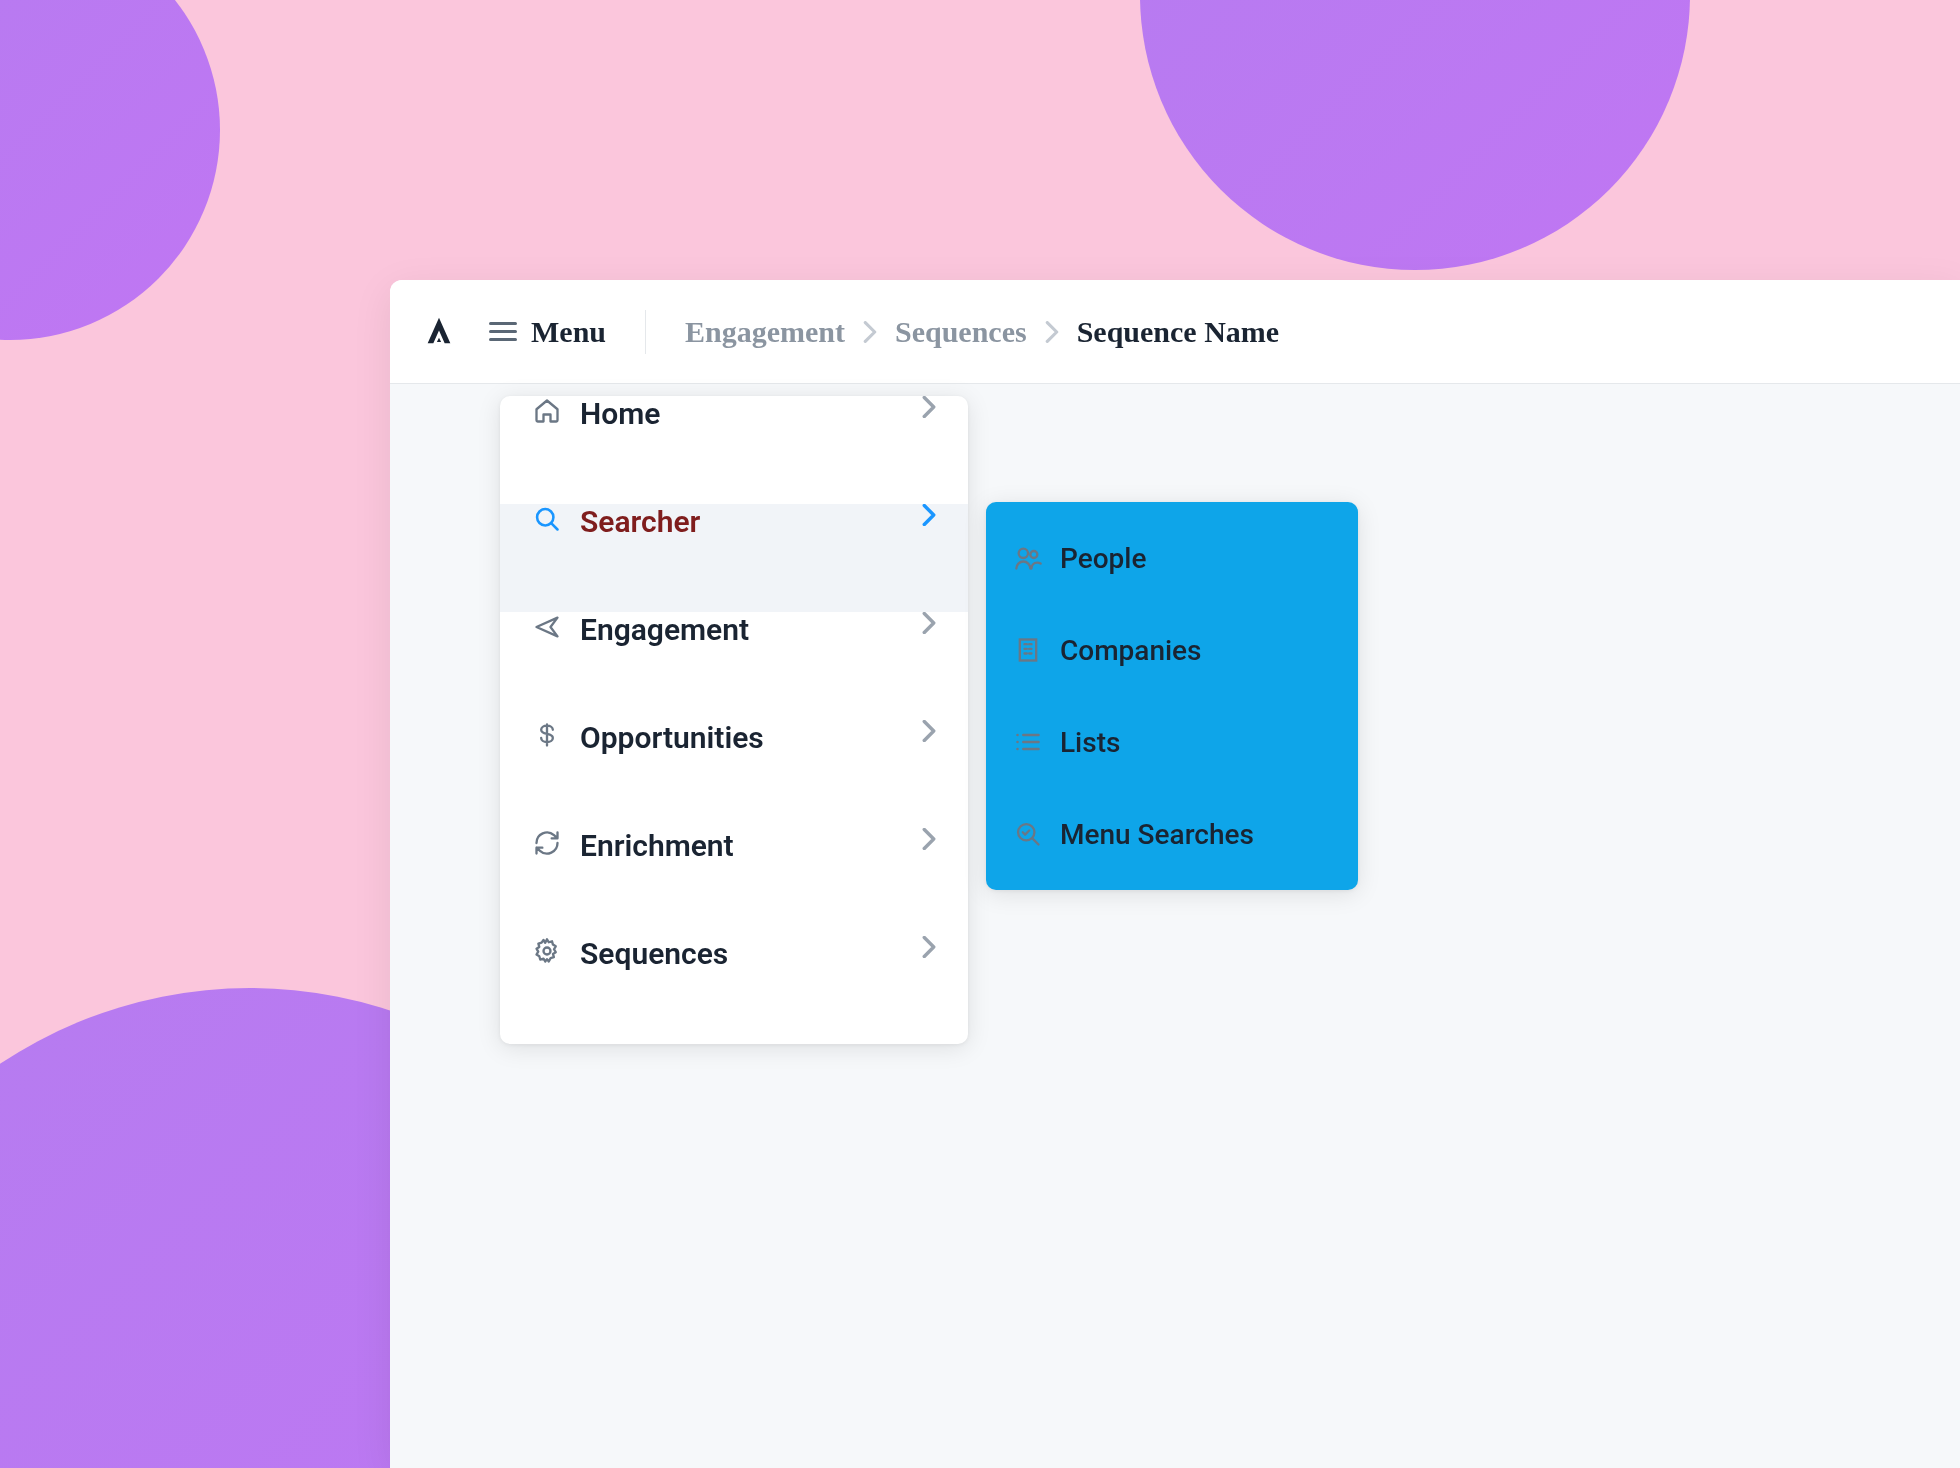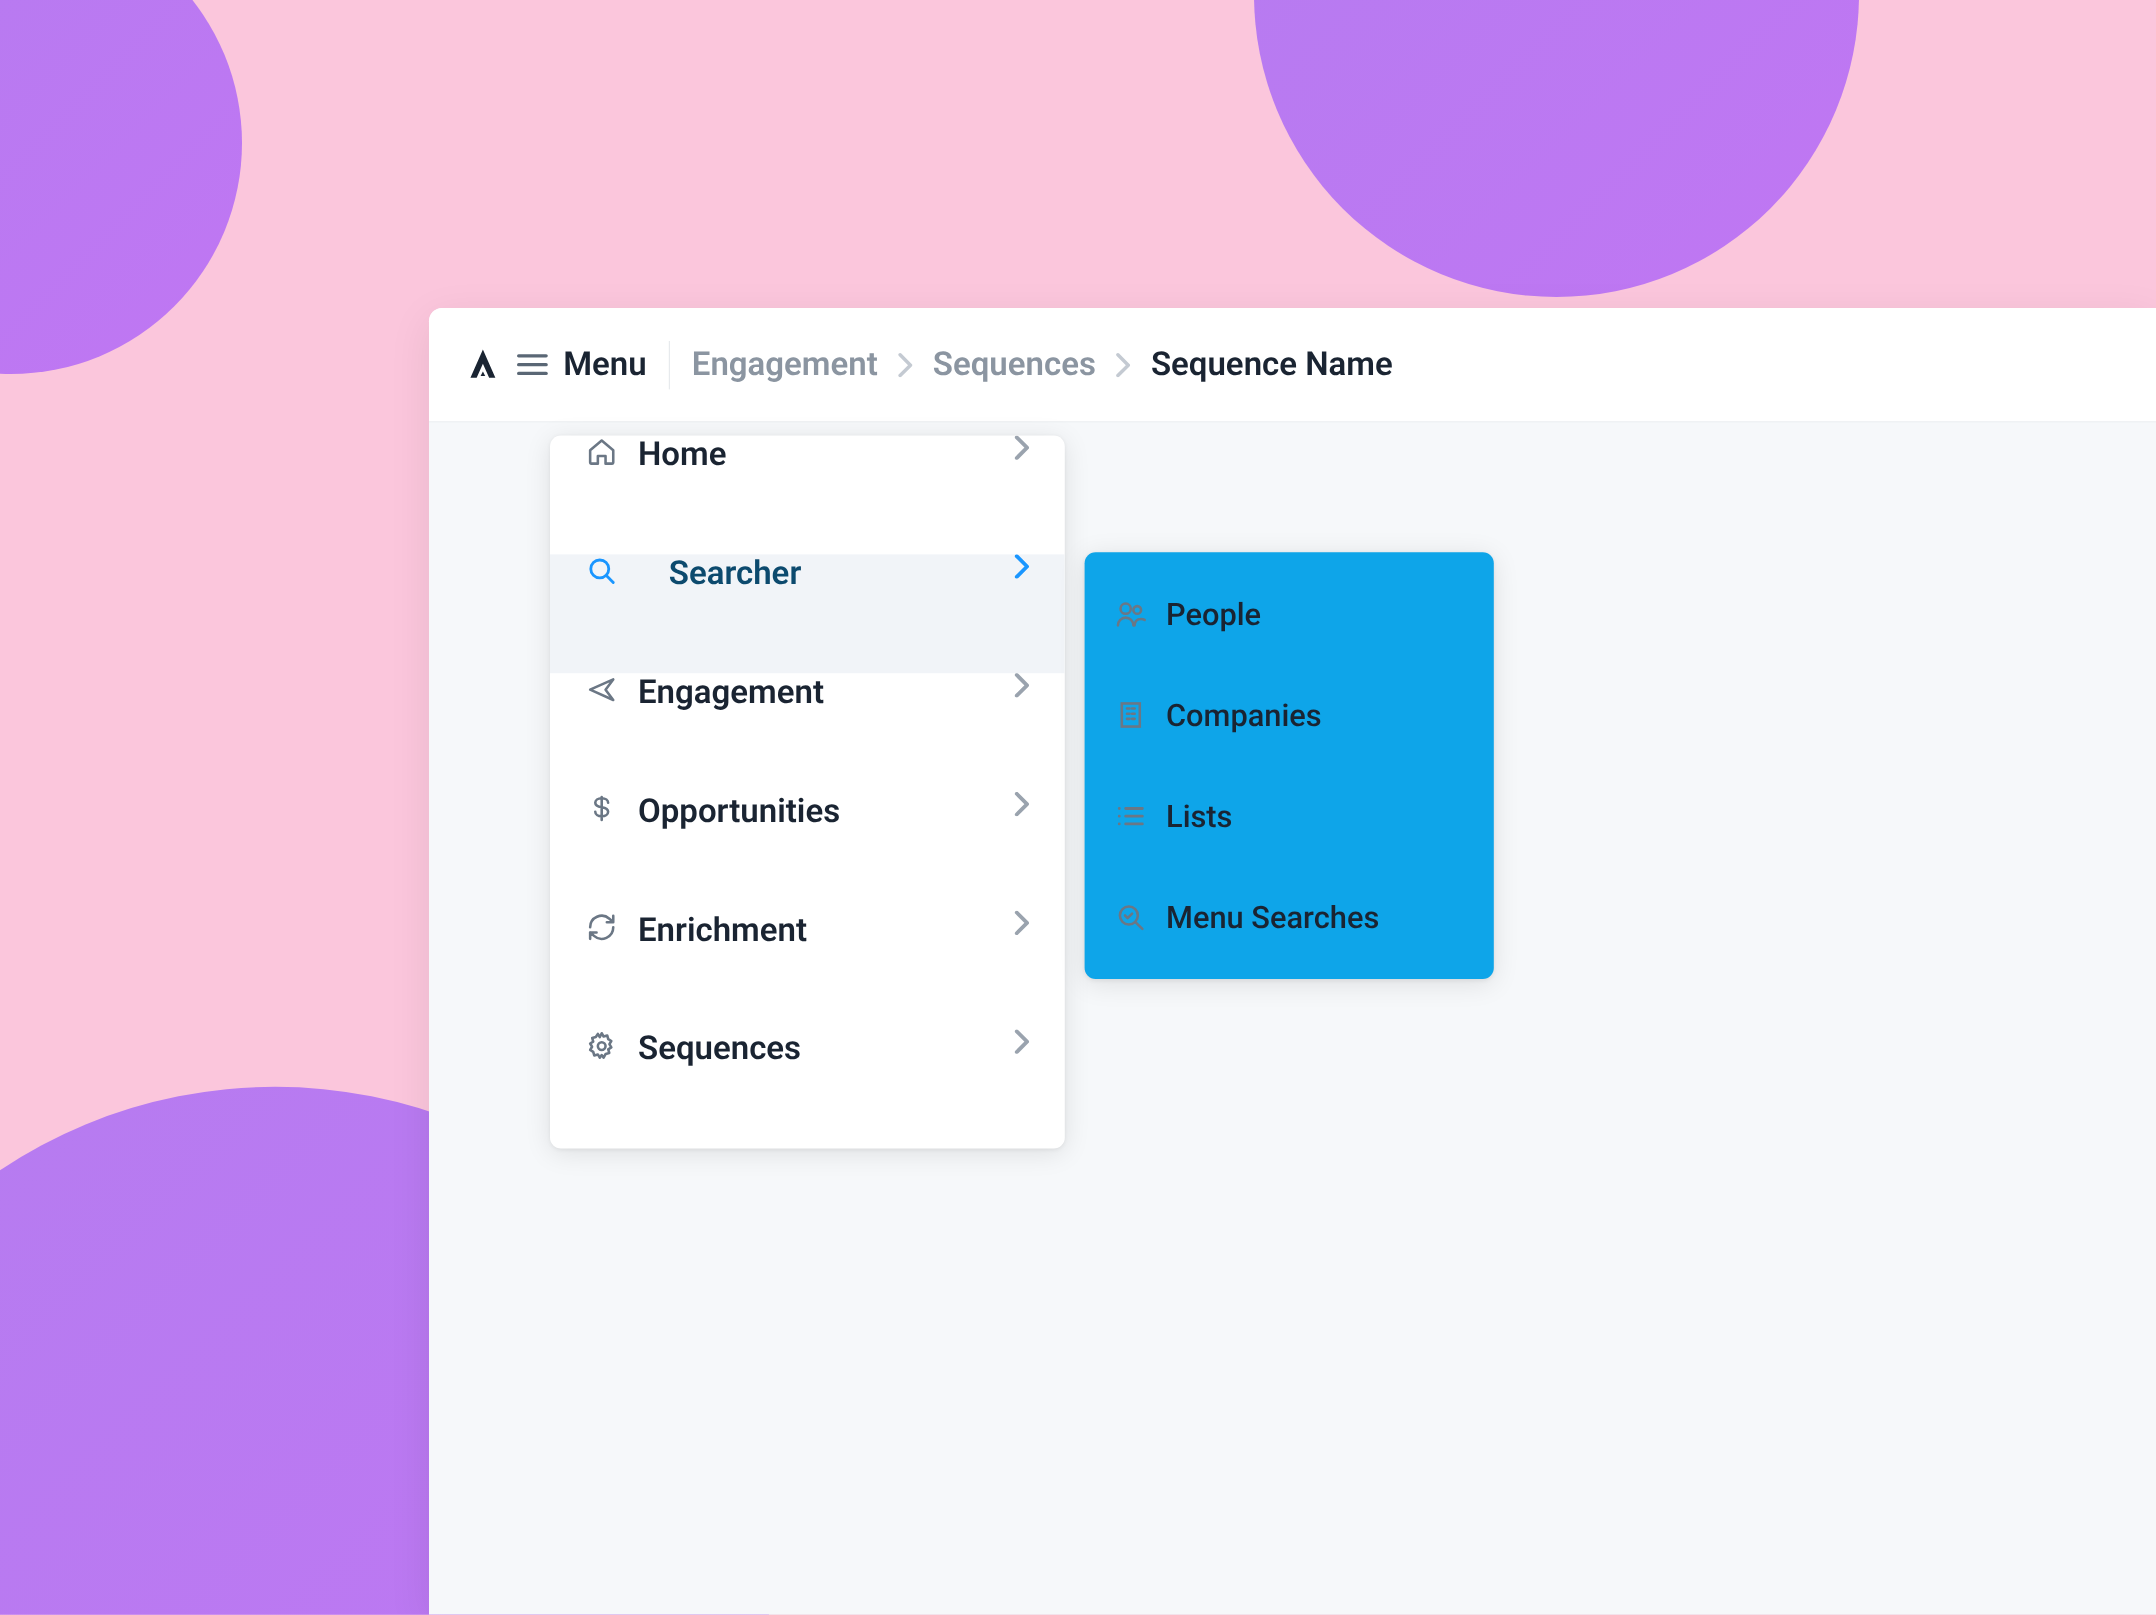--- a/index.html
+++ b/index.html
@@ -49,22 +49,23 @@
       overflow: visible;
       box-shadow: 0 10px 40px rgba(0,0,0,0.08);
     }
     .top-bar {
       height: 104px;
       background: #ffffff;
       border-bottom: 1px solid #e5e8eb;
       display: flex;
       align-items: center;
       padding: 0 30px;
-      gap: 12px;
+      gap: 31px;
       border-radius: 12px 0 0 0;
+      font-family: Liberation Serif, serif;
     }
     .logo {
       width: 38px;
       height: 38px;
       display: flex;
       align-items: center;
       justify-content: center;
     }
     .menu-trigger {
       display: flex;
@@ -141,22 +142,21 @@
       justify-content: center;
       flex-shrink: 0;
     }
     .menu-item .label {
       flex: 1;
       font-size: 30px;
       font-weight: 600;
       color: #1a2432;
     }
     .menu-item.active .label {
-      color: #0c4a6e;
-      margin-left: 28px;
+      color: #7f1d1d;
     }
     .menu-item .chevron {
       color: #9aa3ae;
     }
     .menu-item.active .chevron {
       color: #1a96ff;
     }
     .submenu {
       position: absolute;
       top: 222px;

